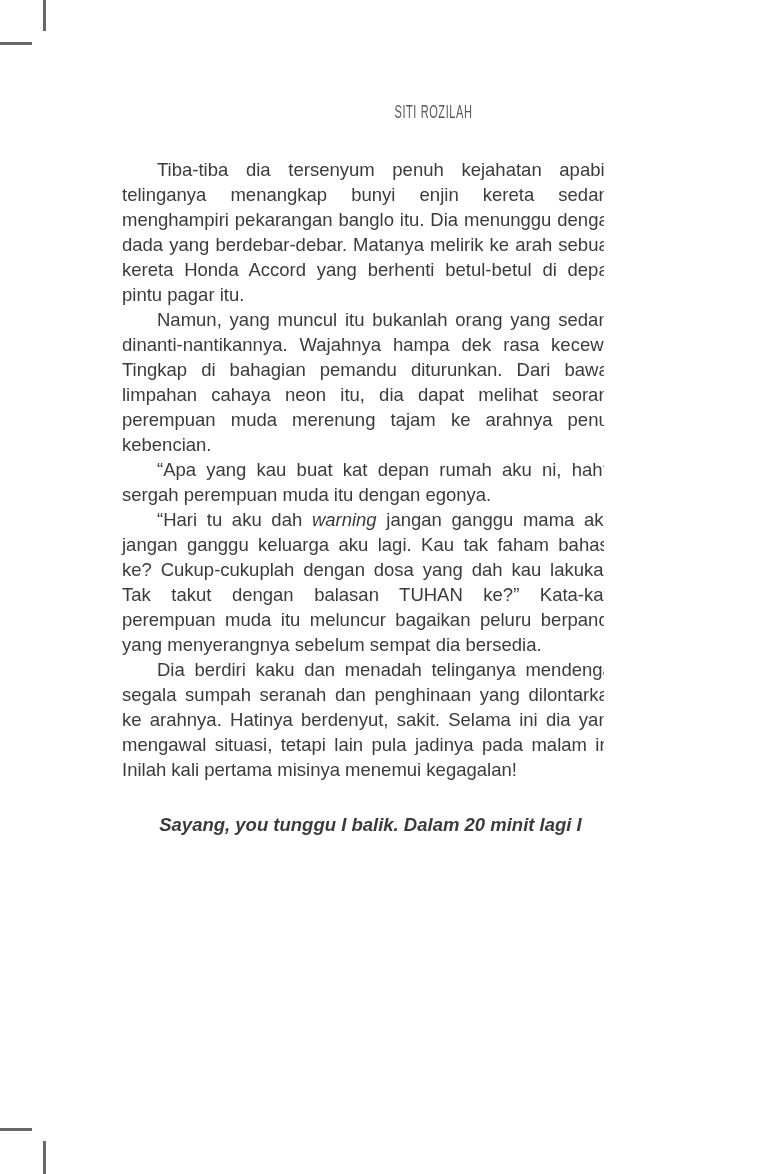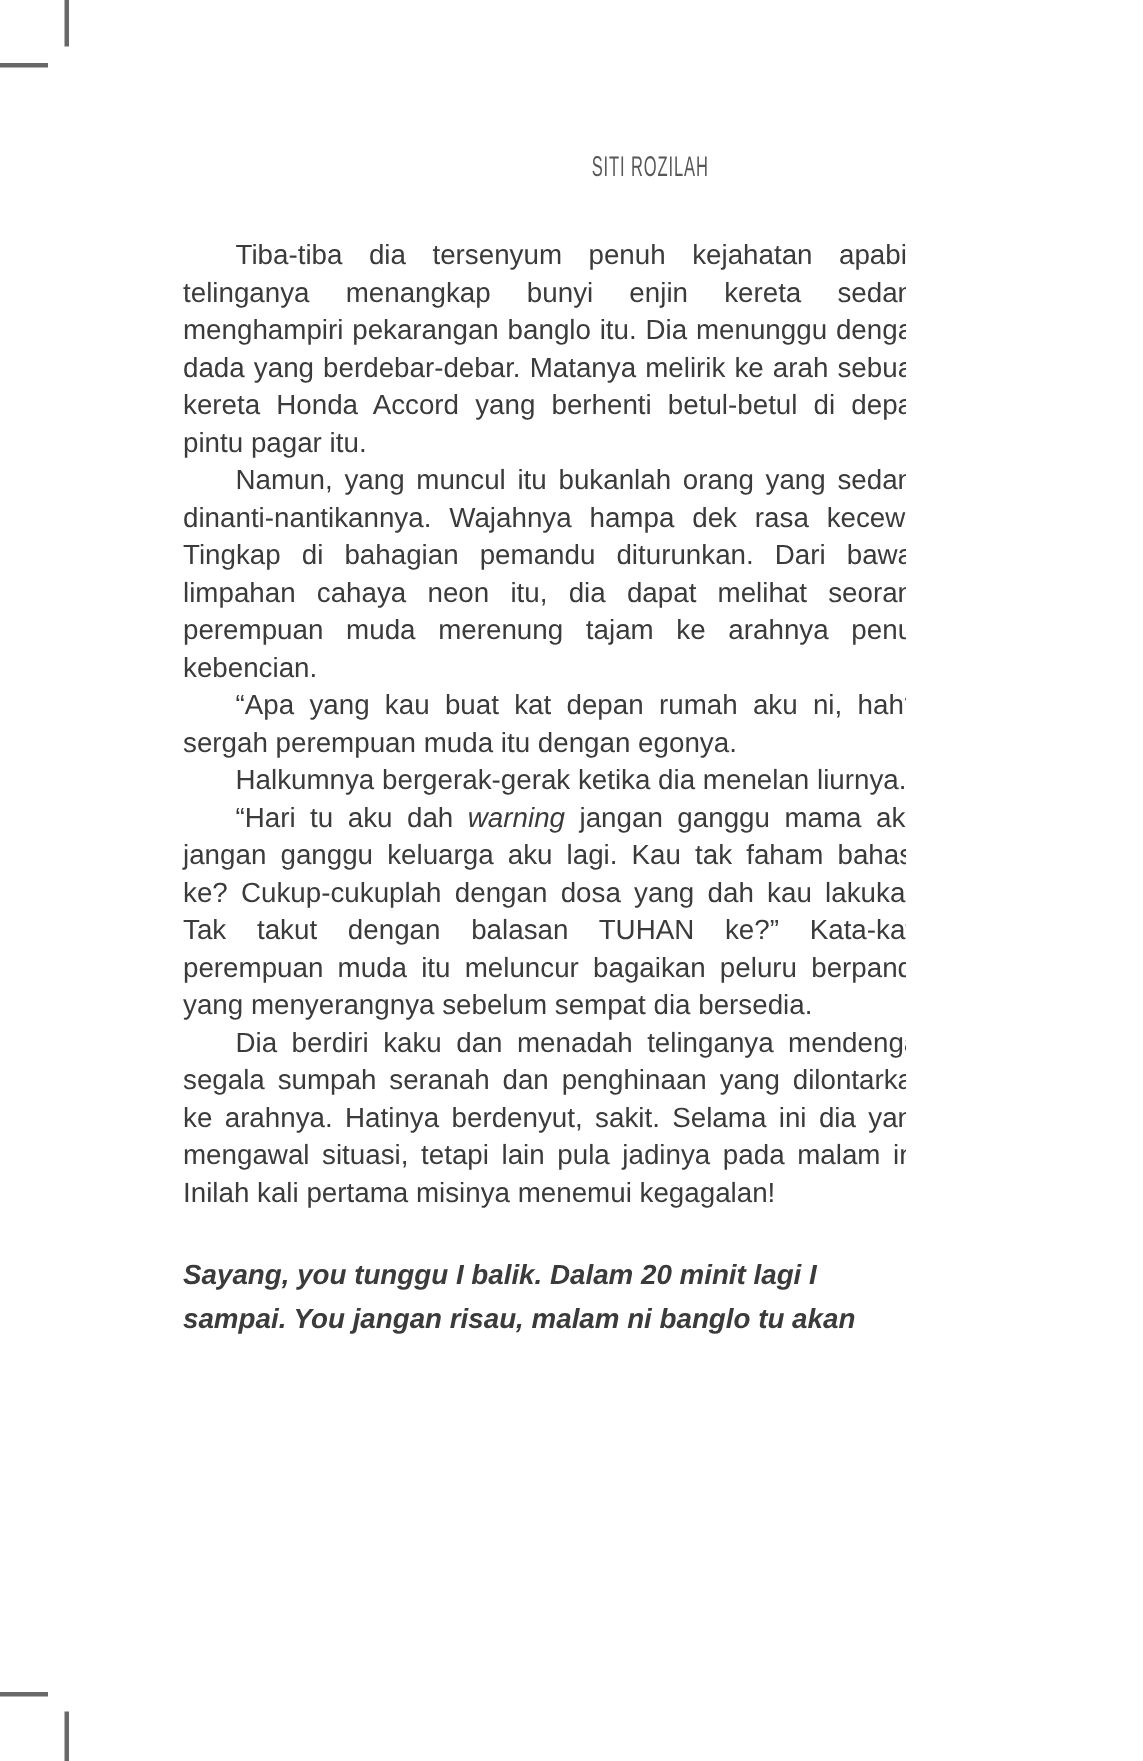--- a/index.html
+++ b/index.html
@@ -42,20 +42,21 @@
   .text-column p {
     margin: 0;
     text-align: justify;
     text-indent: 35px;
   }
   .text-column p em { }
 
   
   .sms-quote {
     margin-top: 28px;
+    text-align: center;
     font-weight: bold;
     font-style: italic;
     font-size: 18.5px;
     line-height: 29px;
     color: #3b3b3b;
   }
 
   
   .folio {
     position: absolute;
@@ -80,25 +81,23 @@
   <div class="crop-mark v" style="left:43px; top:1141px; height:33px;"></div>
   <div class="crop-mark h" style="left:730px; top:1128px; width:32px;"></div>
   <div class="crop-mark v" style="left:716px; top:1142px; height:32px;"></div>
 
   <div class="running-header">SITI ROZILAH</div>
 
   <main class="text-column">
     <p>Tiba-tiba dia tersenyum penuh kejahatan apabila telinganya menangkap bunyi enjin kereta sedang menghampiri pekarangan banglo itu. Dia menunggu dengan dada yang berdebar-debar. Matanya melirik ke arah sebuah kereta Honda Accord yang berhenti betul-betul di depan pintu pagar itu.</p>
     <p>Namun, yang muncul itu bukanlah orang yang sedang dinanti-nantikannya. Wajahnya hampa dek rasa kecewa. Tingkap di bahagian pemandu diturunkan. Dari bawah limpahan cahaya neon itu, dia dapat melihat seorang perempuan muda merenung tajam ke arahnya penuh kebencian.</p>
     <p>“Apa yang kau buat kat depan rumah aku ni, hah?” sergah perempuan muda itu dengan egonya.</p>
-    <p>Halkumnya bergerak-gerak ketika dia menelan liurnya.</p>
     <p><span>“Hari tu aku dah </span><em>warning</em><span> jangan ganggu mama aku, jangan ganggu keluarga aku lagi. Kau tak faham bahasa ke? Cukup-cukuplah dengan dosa yang dah kau lakukan. Tak takut dengan balasan TUHAN ke?” Kata-kata perempuan muda itu meluncur bagaikan peluru berpandu yang menyerangnya sebelum sempat dia bersedia.</span></p>
     <p>Dia berdiri kaku dan menadah telinganya mendengar segala sumpah seranah dan penghinaan yang dilontarkan ke arahnya. Hatinya berdenyut, sakit. Selama ini dia yang mengawal situasi, tetapi lain pula jadinya pada malam ini. Inilah kali pertama misinya menemui kegagalan!</p>
 
     <div class="sms-quote">
       <div>Sayang, you tunggu I balik. Dalam 20 minit lagi I</div>
-      <div>sampai. You jangan risau, malam ni banglo tu akan</div>
     </div>
   </main>
 
   <div class="folio">3</div>
 
 </div>
 
 </body></html>

